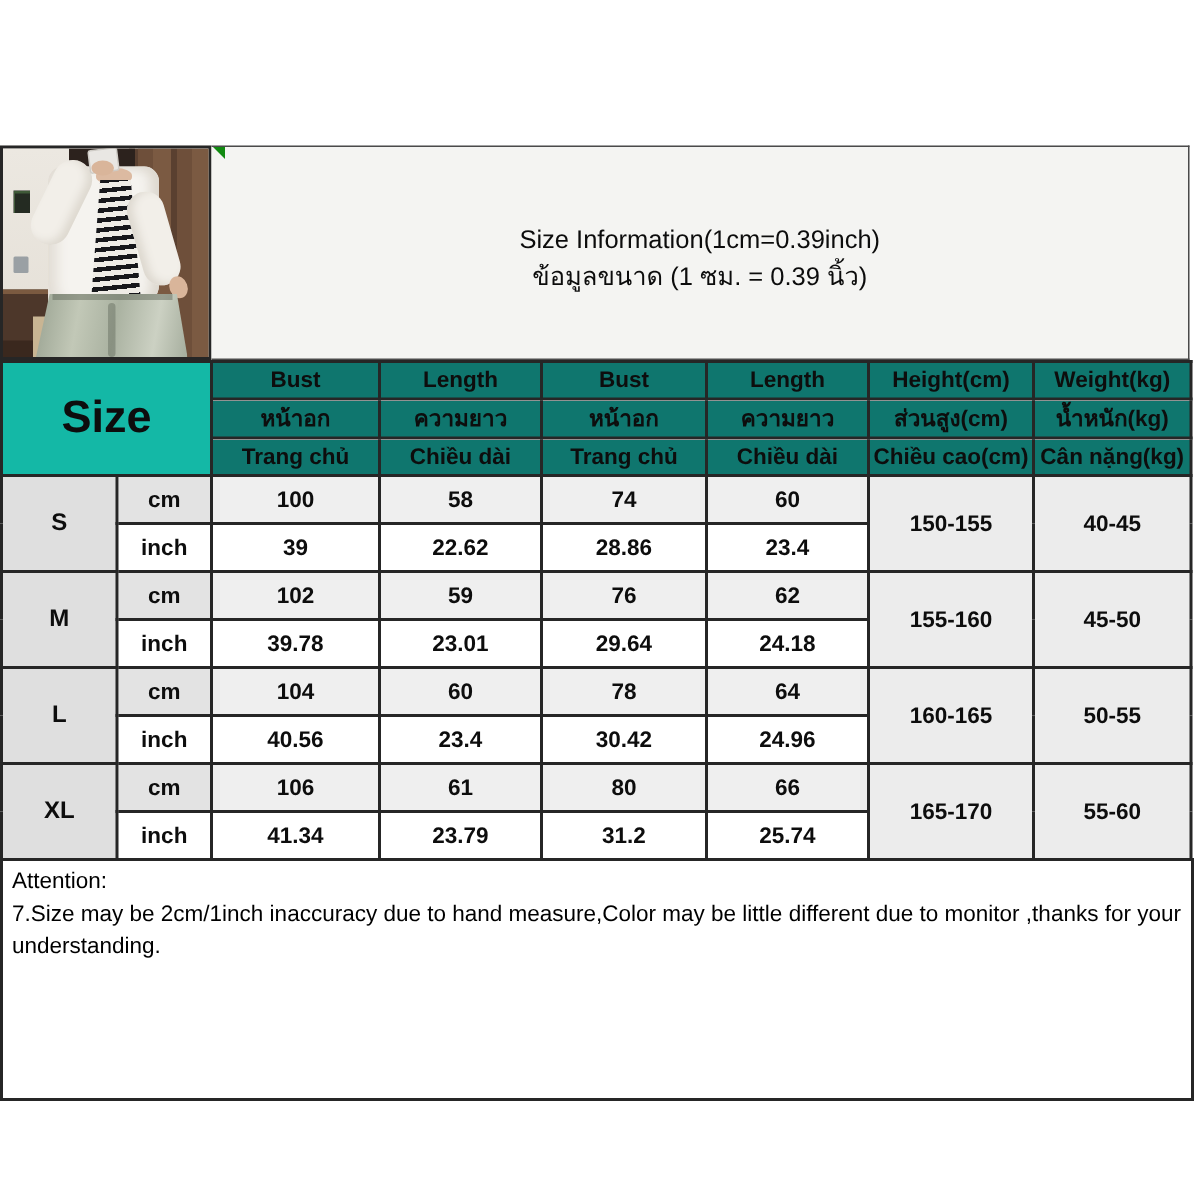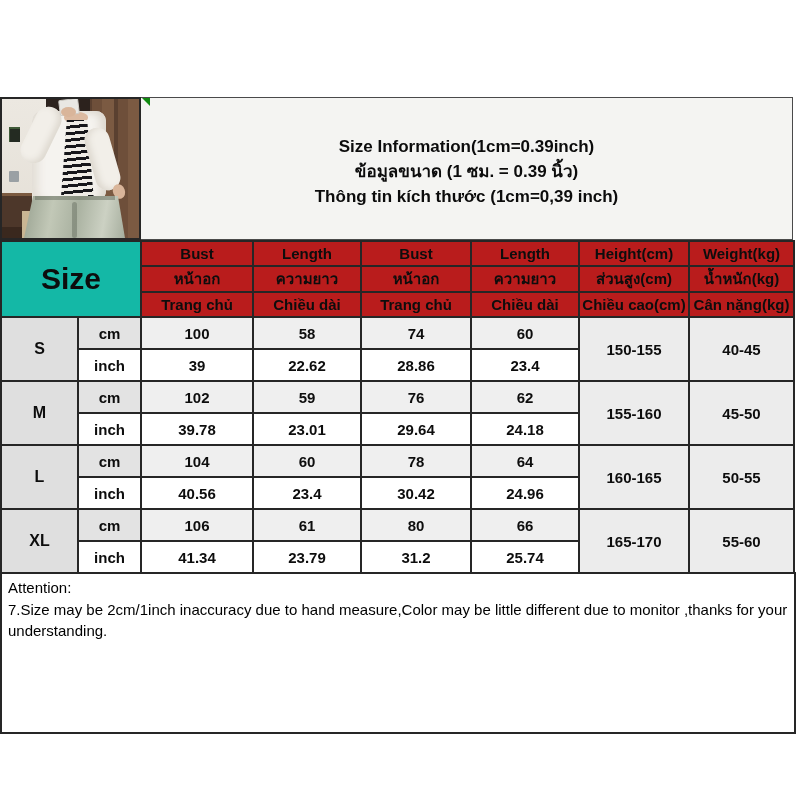--- a/index.html
+++ b/index.html
@@ -12,21 +12,21 @@
   .photo-cell{
     position:absolute;left:0;top:97px;width:141px;height:143px;
     border:2px solid #262626;box-sizing:border-box;overflow:hidden;background:#e9e5de;
   }
   .title-cell{
     position:absolute;left:141px;top:97px;width:652px;height:143px;
     border:1px solid #4a4a4a;border-left:none;box-sizing:border-box;
     background:#f4f4f2;display:flex;flex-direction:column;justify-content:center;
     align-items:center;padding-top:6px;
   }
-  .title-line{font-weight:bold;font-size:17px;line-height:25px;color:#0c0c0c;text-align:right;}
+  .title-line{font-weight:normal;font-size:17px;line-height:25px;color:#0c0c0c;text-align:right;}
   .corner-marker{
     position:absolute;left:142px;top:98px;width:0;height:0;
     border-top:8px solid #118a11;border-left:8px solid transparent;
   }
 
   
   .ph{position:absolute;}
   .wall{left:0;top:0;width:90px;height:139px;background:linear-gradient(180deg,#ece8e1,#e4dfd6);}
   .wardrobe{left:84px;top:0;width:53px;height:139px;
     background:repeating-linear-gradient(90deg,#5a4030 0 4px,#6e4f3a 4px 14px,#7b5a42 14px 26px);
@@ -64,21 +64,21 @@
   
   table.size-table{
     position:absolute;left:0;top:240px;width:793px;border-collapse:collapse;
     table-layout:fixed;font-weight:bold;font-size:15px;color:#0d0d0d;
   }
   .size-table td,.size-table th{
     border:2px solid #262626;text-align:center;vertical-align:middle;padding:0;overflow:hidden;
   }
   .size-table tr.hrow{height:25px;}
   .size-table tr.drow{height:32px;}
-  .hd{background:#b91c1c;margin-top:28px;}
+  .hd{background:#0f766e;margin-top:28px;}
   .corner{background:#14b8a6;font-size:30px;font-weight:bold;}
   .szc{background:#dfdfdf;font-size:16px;}
   .unit-cm{background:#e3e3e3;}
   .unit-in{background:#ffffff;}
   .vcm{background:#efefef;}
   .vin{background:#ffffff;}
   .merged{background:#ececec;}
 
   
   .attention-box{
@@ -111,21 +111,20 @@
     <div class="ph hand-top"></div>
     <div class="ph hand-right"></div>
     <div class="ph jeans"></div>
     <div class="ph jeans-gap"></div>
     <div class="ph waistband"></div>
   </div>
 
   <div class="title-cell">
     <div class="title-line">Size Information(1cm=0.39inch)</div>
     <div class="title-line">ข้อมูลขนาด (1 ซม. = 0.39 นิ้ว)</div>
-    <div class="title-line">Thông tin kích thước (1cm=0,39 inch)</div>
   </div>
   <div class="corner-marker"></div>
 
   <table class="size-table">
     <colgroup>
       <col style="width:77px">
         <col style="width:63px">
         <col style="width:112px">
         <col style="width:108px">
       <col style="width:110px">

